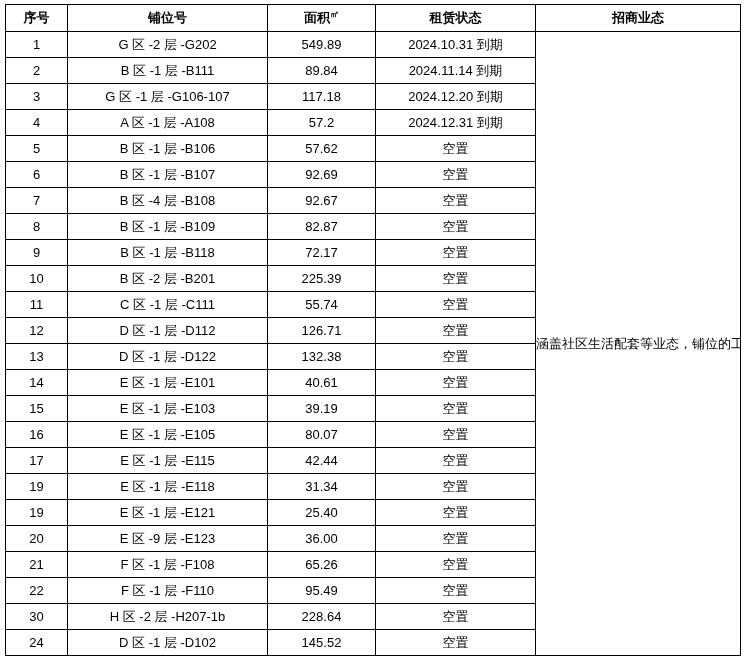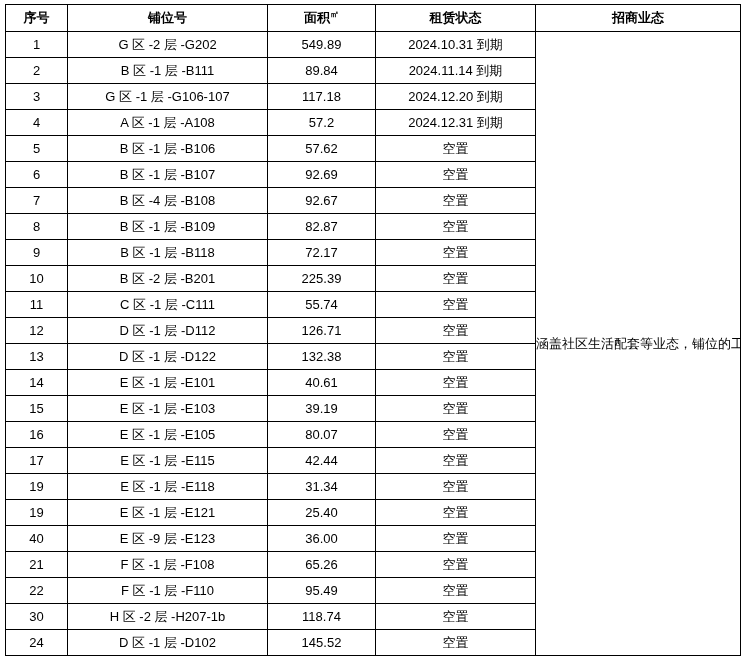--- a/index.html
+++ b/index.html
@@ -193,41 +193,41 @@
           <td>31.34</td>
           <td>空置</td>
         </tr>
         <tr>
           <td>19</td>
           <td>E 区 -1 层 -E121</td>
           <td>25.40</td>
           <td>空置</td>
         </tr>
         <tr>
-          <td>40</td>
+          <td>20</td>
           <td>E 区 -9 层 -E123</td>
           <td>36.00</td>
           <td>空置</td>
         </tr>
         <tr>
           <td>21</td>
           <td>F 区 -1 层 -F108</td>
           <td>65.26</td>
           <td>空置</td>
         </tr>
         <tr>
           <td>22</td>
           <td>F 区 -1 层 -F110</td>
           <td>95.49</td>
           <td>空置</td>
         </tr>
         <tr>
           <td>30</td>
           <td>H 区 -2 层 -H207-1b</td>
-          <td>118.74</td>
+          <td>228.64</td>
           <td>空置</td>
         </tr>
         <tr>
           <td>24</td>
           <td>D 区 -1 层 -D102</td>
           <td>145.52</td>
           <td>空置</td>
         </tr>
       </tbody>
   </table>

